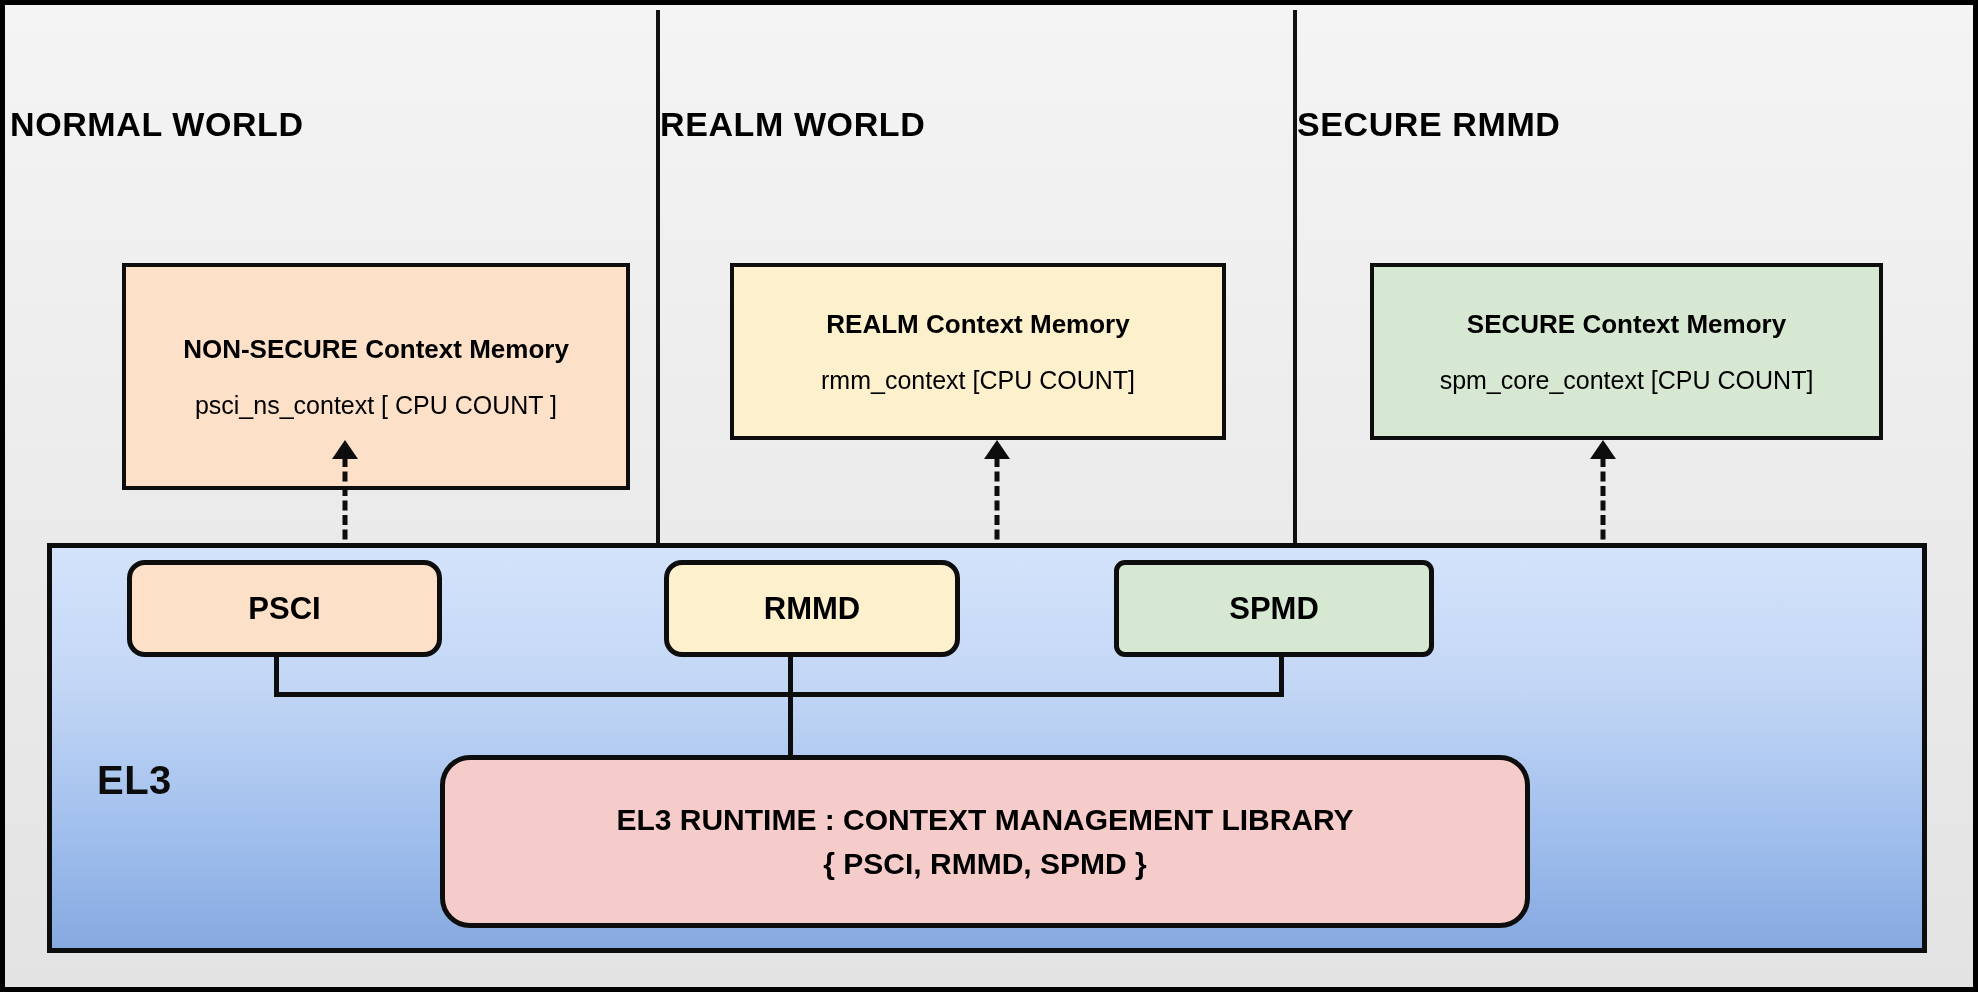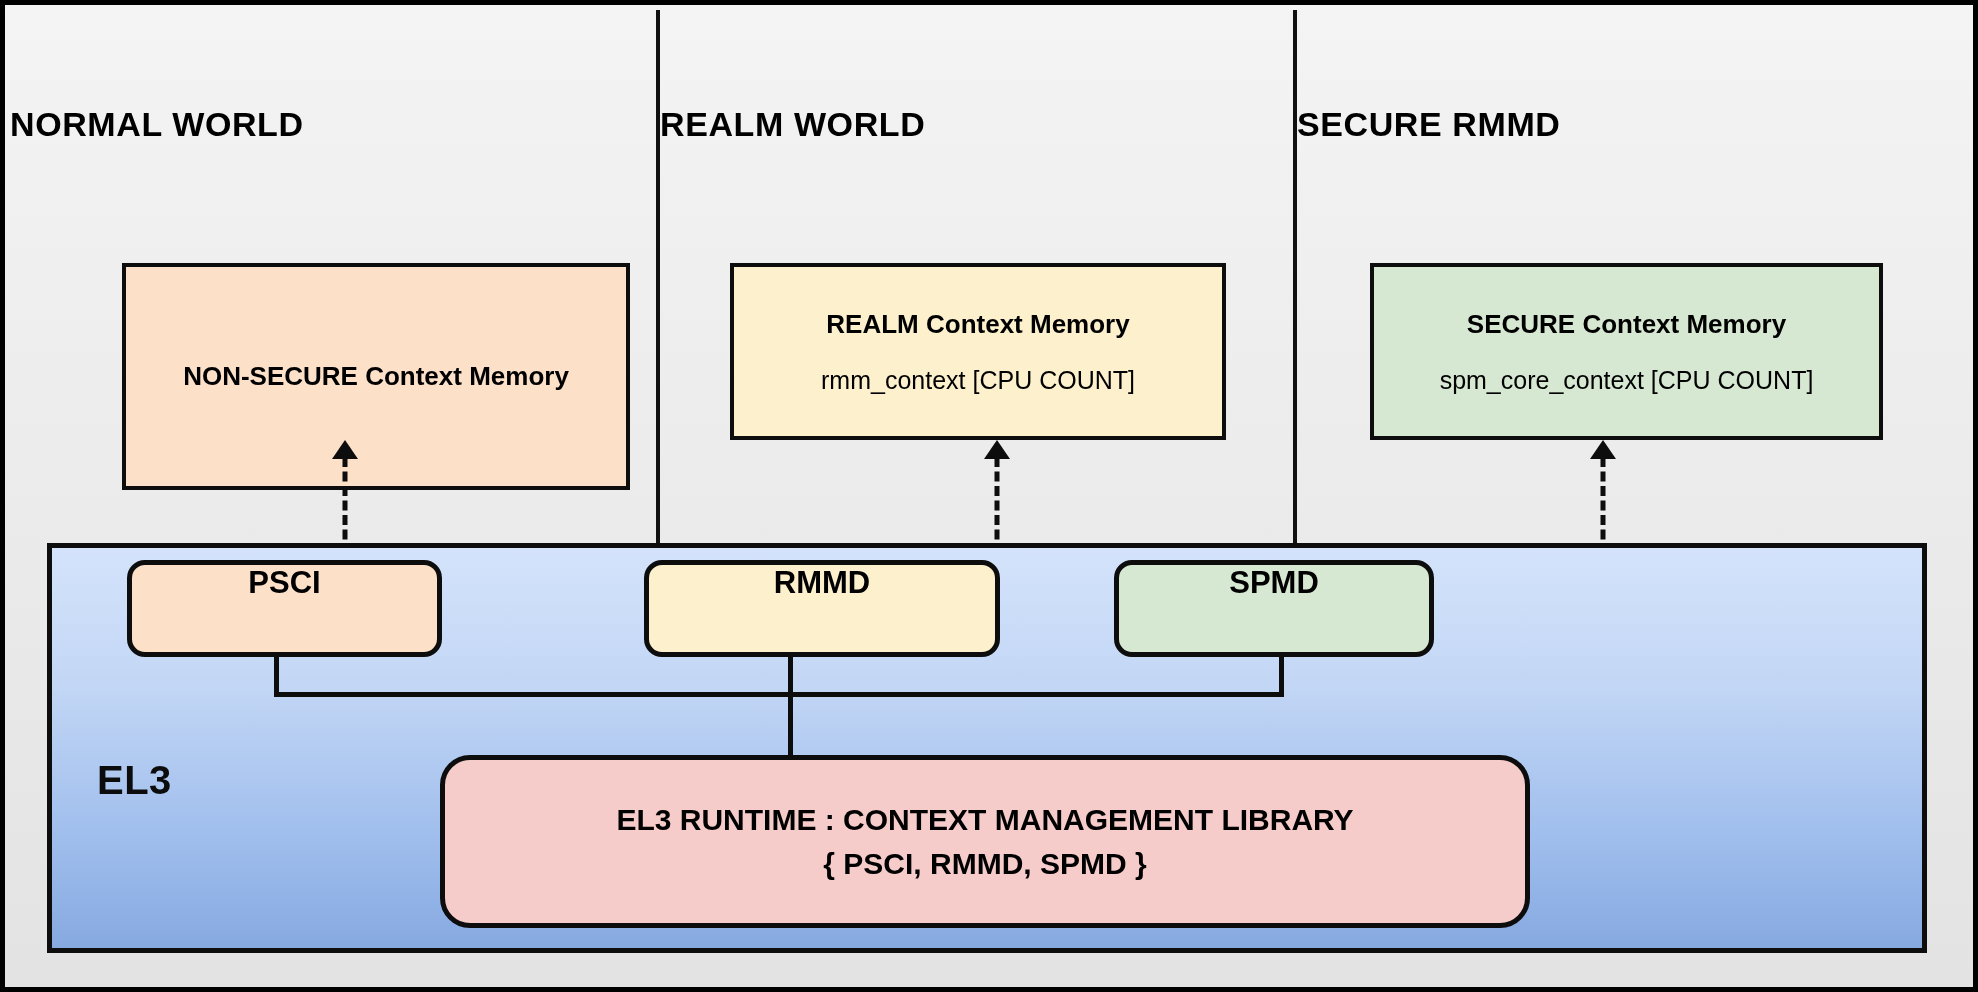--- a/index.html
+++ b/index.html
@@ -87,20 +87,21 @@
     letter-spacing: 0.5px;
   }
 
   
   .pill {
     position: absolute;
     box-sizing: border-box;
     border: 5px solid #0d0d0d;
     border-radius: 18px;
     display: flex;
+    align-items: center;
     justify-content: center;
     font-size: 31px;
     font-weight: bold;
     color: #000;
   }
 
   
   #runtime-box {
     position: absolute;
     left: 388px;
@@ -164,20 +165,21 @@
   <div class="world-col sep-right" style="left:655px; width:637px;">
     <div class="world-title">REALM WORLD</div>
   </div>
 
   <div class="world-col" style="left:1292px; width:681px;">
     <div class="world-title">SECURE RMMD</div>
   </div>
 
   <div class="ctx-box" style="left:73px; top:258px; width:508px; height:227px; background:#fce0c8;margin-left:44px;">
     <div class="ctx-title">NON-SECURE Context Memory</div>
+    <div class="ctx-sub">psci_ns_context  [ CPU COUNT ]</div>
   </div>
 
   <div class="ctx-box" style="left:725px; top:258px; width:496px; height:177px; background:#fdf0cd;">
     <div class="ctx-title">REALM Context Memory</div>
     <div class="ctx-sub">rmm_context [CPU COUNT]</div>
   </div>
 
   <div class="ctx-box" style="left:1365px; top:258px; width:513px; height:177px; background:#d6e8d2;">
     <div class="ctx-title">SECURE Context Memory</div>
     <div class="ctx-sub">spm_core_context  [CPU COUNT]</div>
@@ -204,25 +206,25 @@
   <div id="el3-panel">
 
     <div id="el3-label">EL3</div>
 
     <div class="conn" style="left:235px; top:-4px; width:5px; height:0px;"></div>
 
     <div class="pill" style="left:75px; top:12px; width:315px; height:97px; background:#fce0c8;">
       <span>PSCI</span>
     </div>
 
-    <div class="pill" style="left:592px; top:12px; width:356px; height:97px; background:#fdf0cd;">
+    <div class="pill" style="left:612px; top:12px; width:296px; height:97px; background:#fdf0cd;">
       <span>RMMD</span>
     </div>
 
-    <div class="pill" style="left:1062px; top:12px; width:320px; height:97px; background:#d6e8d2;">
+    <div class="pill" style="left:1062px; top:12px; width:320px; height:97px; background:#d6e8d2;border-radius:11px;">
       <span>SPMD</span>
     </div>
 
     <div class="conn" style="left:222px; top:107px; width:5px; height:41px;"></div>
     <div class="conn" style="left:736px; top:107px; width:5px; height:41px;"></div>
     <div class="conn" style="left:1227px; top:107px; width:5px; height:41px;"></div>
 
     <div class="conn" style="left:222px; top:144px; width:1010px; height:5px;"></div>
 
     <div class="conn" style="left:736px; top:144px; width:5px; height:66px;"></div>

